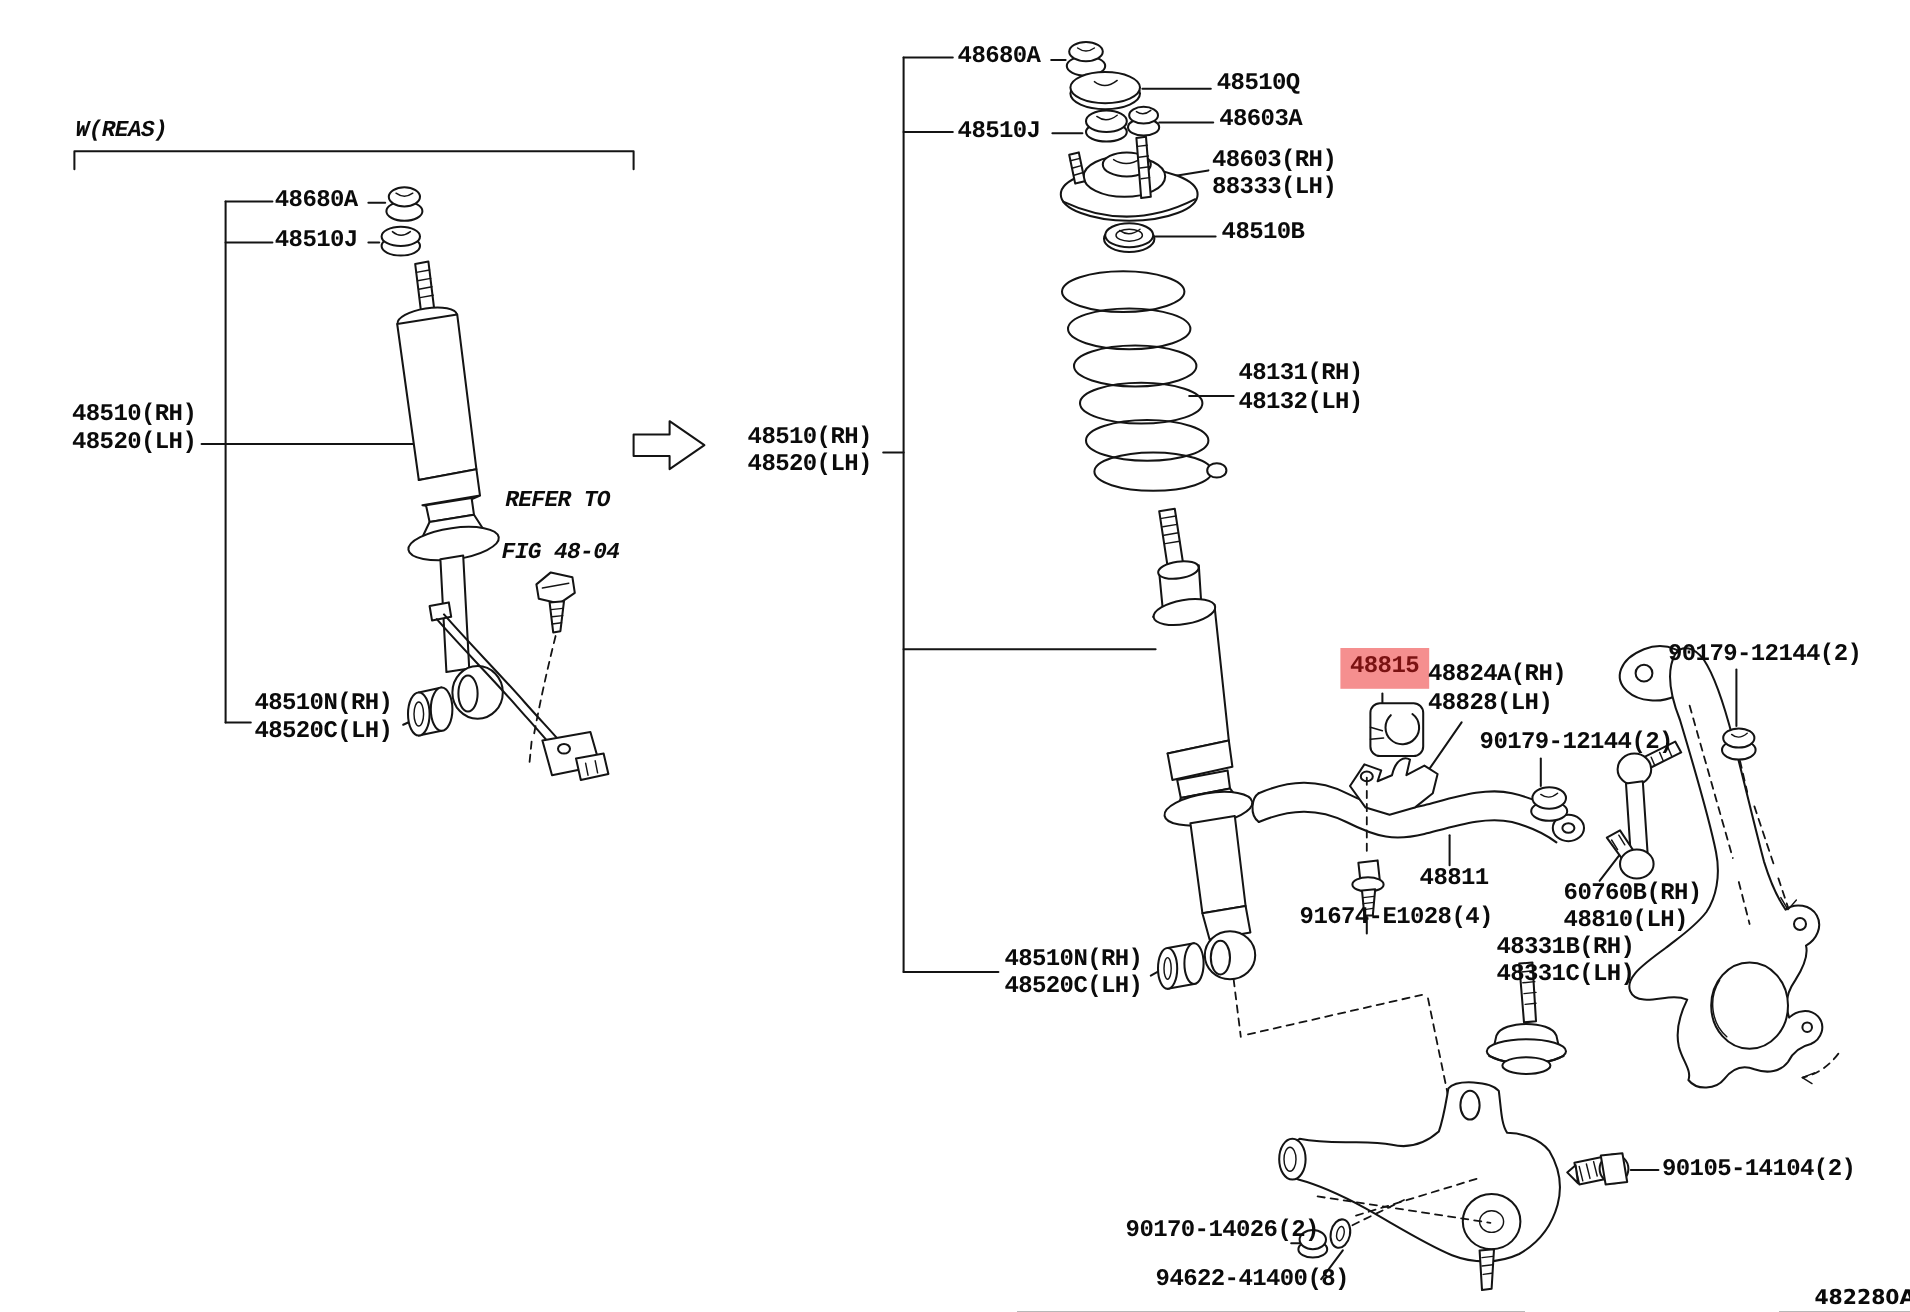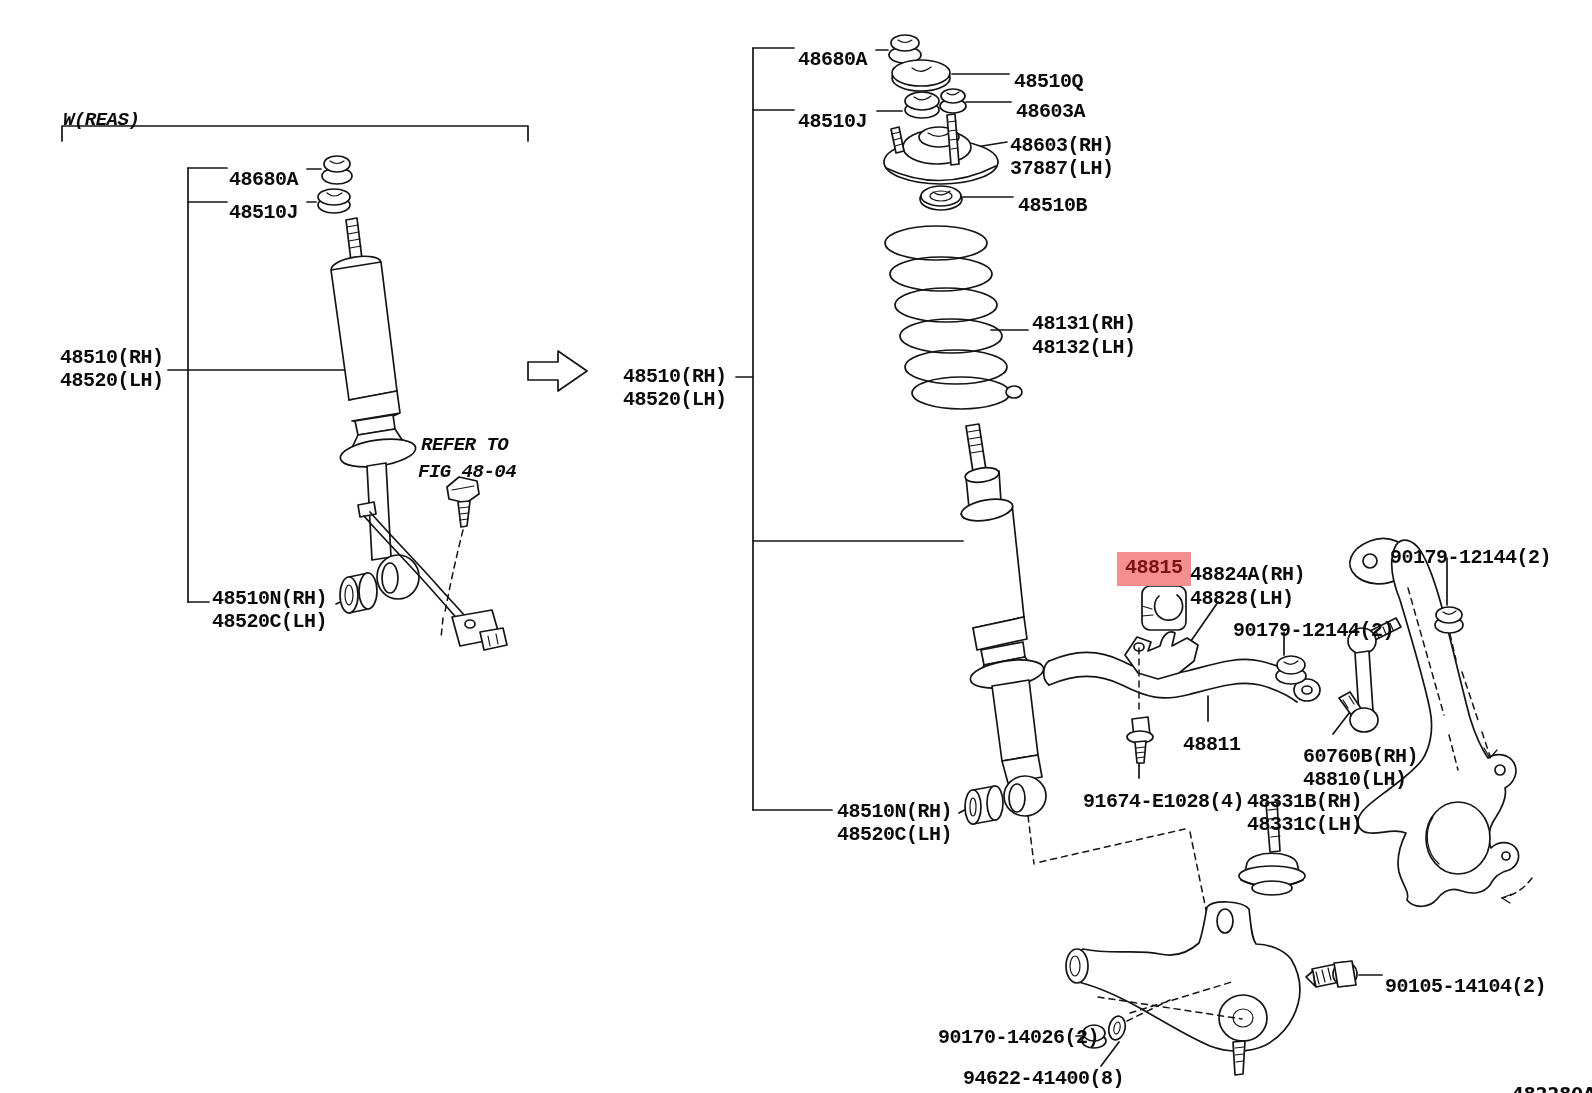--- a/index.html
+++ b/index.html
@@ -7,21 +7,21 @@
   }
   html,body{margin:0;padding:0;background:#888;}
   #stage{position:relative;width:1592px;height:1093px;background:var(--paper);overflow:hidden;
          font-family:"Liberation Mono","DejaVu Sans Mono",monospace;}
   svg{position:absolute;left:0;top:0;}
   svg *{stroke:var(--line);stroke-width:1.7;fill:none;stroke-linecap:round;stroke-linejoin:round;}
   svg .w{fill:#fff;}
   svg .d{stroke-dasharray:6 5;stroke-width:1.5;}
   svg .t{stroke-width:1.2;}
   .lbl{position:absolute;white-space:nowrap;font-weight:bold;font-size:20px;line-height:20px;
-       color:#0b0b0b;letter-spacing:-0.5px;cursor:pointer;margin-top:12px;}
+       color:#0b0b0b;letter-spacing:-0.5px;cursor:pointer;}
   .sm{font-size:19px;line-height:19px;cursor:default;font-style:italic;}
   .hl{background:var(--highlight_bg);color:var(--highlight_text);padding:6px 8px 8px 8px;}
   .code{font-family:"DejaVu Sans","Liberation Sans",sans-serif;font-size:17px;font-weight:bold;
         letter-spacing:0;cursor:default;}
 </style>
 </head>
 <body>
 
 <div id="stage">
 
@@ -307,46 +307,46 @@
     </g>
   </g>
 </svg>
 
   <div class="lbl sm" style="left:63px;top:99px">W(REAS)</div>
 
   <div class="lbl" style="left:229px;top:158px">48680A</div>
   <div class="lbl" style="left:229px;top:191px">48510J</div>
   <div class="lbl" style="left:60px;top:336px">48510(RH)</div>
   <div class="lbl" style="left:60px;top:359px">48520(LH)</div>
-  <div class="lbl sm" style="left:421px;top:424px">REFER TO</div>
+  <div class="lbl sm" style="left:421px;top:408px">REFER TO</div>
   <div class="lbl sm" style="left:418px;top:451px">FIG 48-04</div>
   <div class="lbl" style="left:212px;top:577px">48510N(RH)</div>
   <div class="lbl" style="left:212px;top:600px">48520C(LH)</div>
 
   <div class="lbl" style="left:798px;top:38px">48680A</div>
   <div class="lbl" style="left:1014px;top:60px">48510Q</div>
   <div class="lbl" style="left:798px;top:100px">48510J</div>
   <div class="lbl" style="left:1016px;top:90px">48603A</div>
   <div class="lbl" style="left:1010px;top:124px">48603(RH)</div>
-  <div class="lbl" style="left:1010px;top:147px">37887(LH)</div>
+  <div class="lbl" style="left:1010px;top:147px">88333(LH)</div>
   <div class="lbl" style="left:1018px;top:184px">48510B</div>
   <div class="lbl" style="left:1032px;top:302px">48131(RH)</div>
   <div class="lbl" style="left:1032px;top:326px">48132(LH)</div>
   <div class="lbl" style="left:623px;top:355px">48510(RH)</div>
   <div class="lbl" style="left:623px;top:378px">48520(LH)</div>
 
   <div class="lbl hl" style="left:1117px;top:540px">48815</div>
   <div class="lbl" style="left:1190px;top:553px">48824A(RH)</div>
   <div class="lbl" style="left:1190px;top:577px">48828(LH)</div>
   <div class="lbl" style="left:1233px;top:609px">90179-12144(2)</div>
   <div class="lbl" style="left:1390px;top:536px">90179-12144(2)</div>
   <div class="lbl" style="left:1183px;top:723px">48811</div>
   <div class="lbl" style="left:1303px;top:735px">60760B(RH)</div>
   <div class="lbl" style="left:1303px;top:758px">48810(LH)</div>
-  <div class="lbl" style="left:1083px;top:780px">91674-E1028(4)</div>
+  <div class="lbl" style="left:1083px;top:755px">91674-E1028(4)</div>
   <div class="lbl" style="left:1247px;top:780px">48331B(RH)</div>
   <div class="lbl" style="left:1247px;top:803px">48331C(LH)</div>
   <div class="lbl" style="left:837px;top:790px">48510N(RH)</div>
   <div class="lbl" style="left:837px;top:813px">48520C(LH)</div>
   <div class="lbl" style="left:1385px;top:965px">90105-14104(2)</div>
   <div class="lbl" style="left:938px;top:1016px">90170-14026(2)</div>
   <div class="lbl" style="left:963px;top:1057px">94622-41400(8)</div>
 
   <div class="lbl code" style="left:1512px;top:1072px">482280A</div>
 </div>

